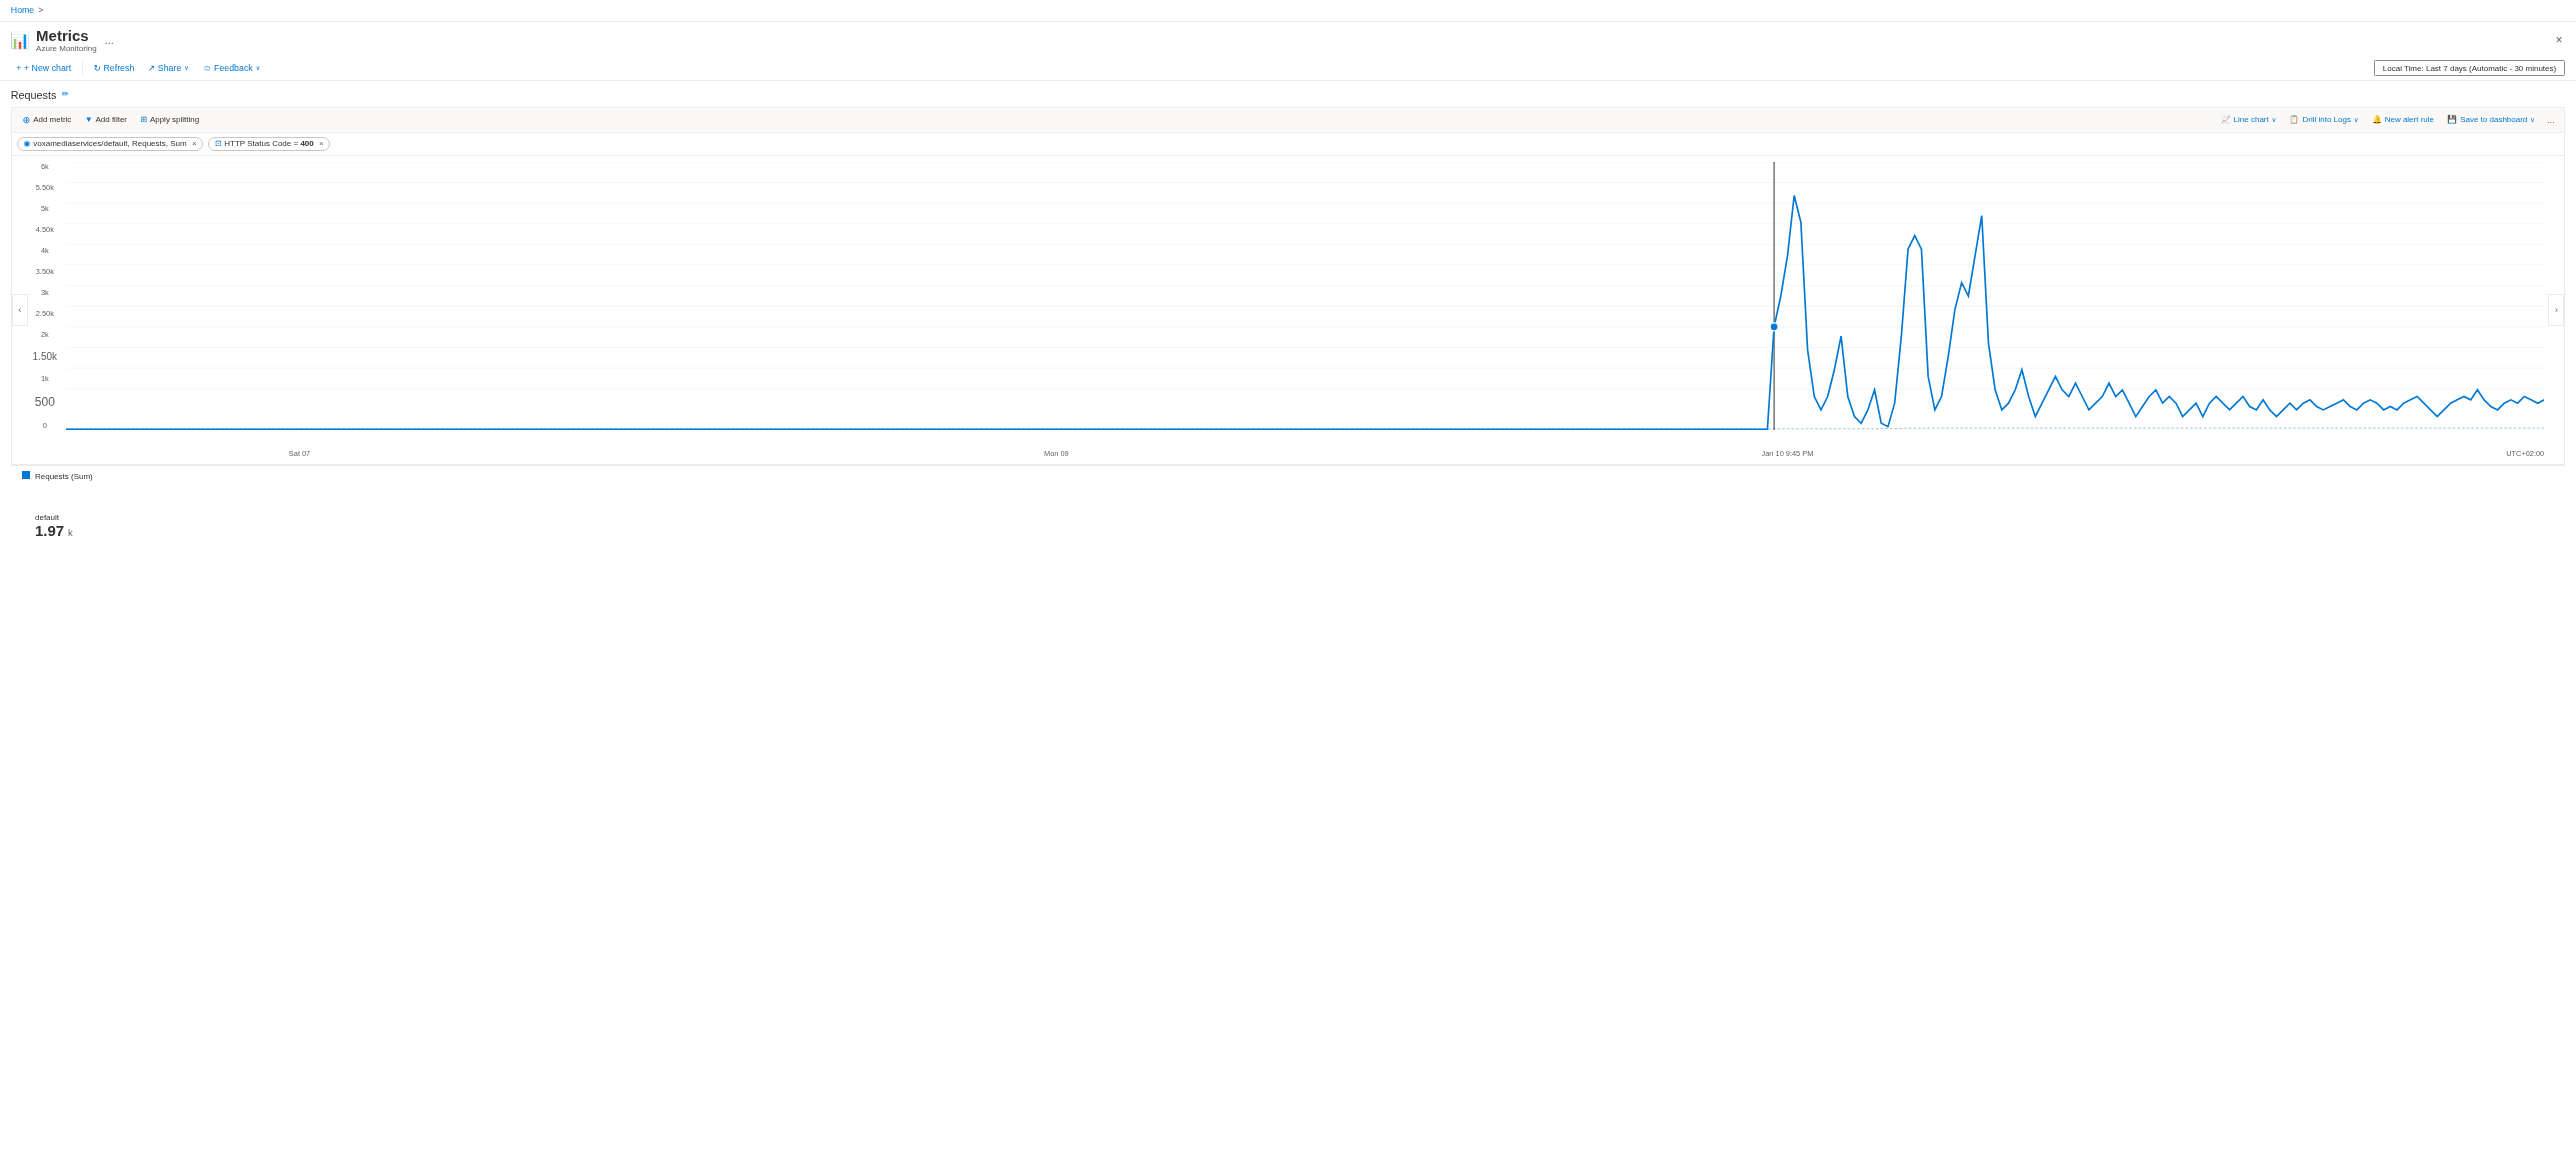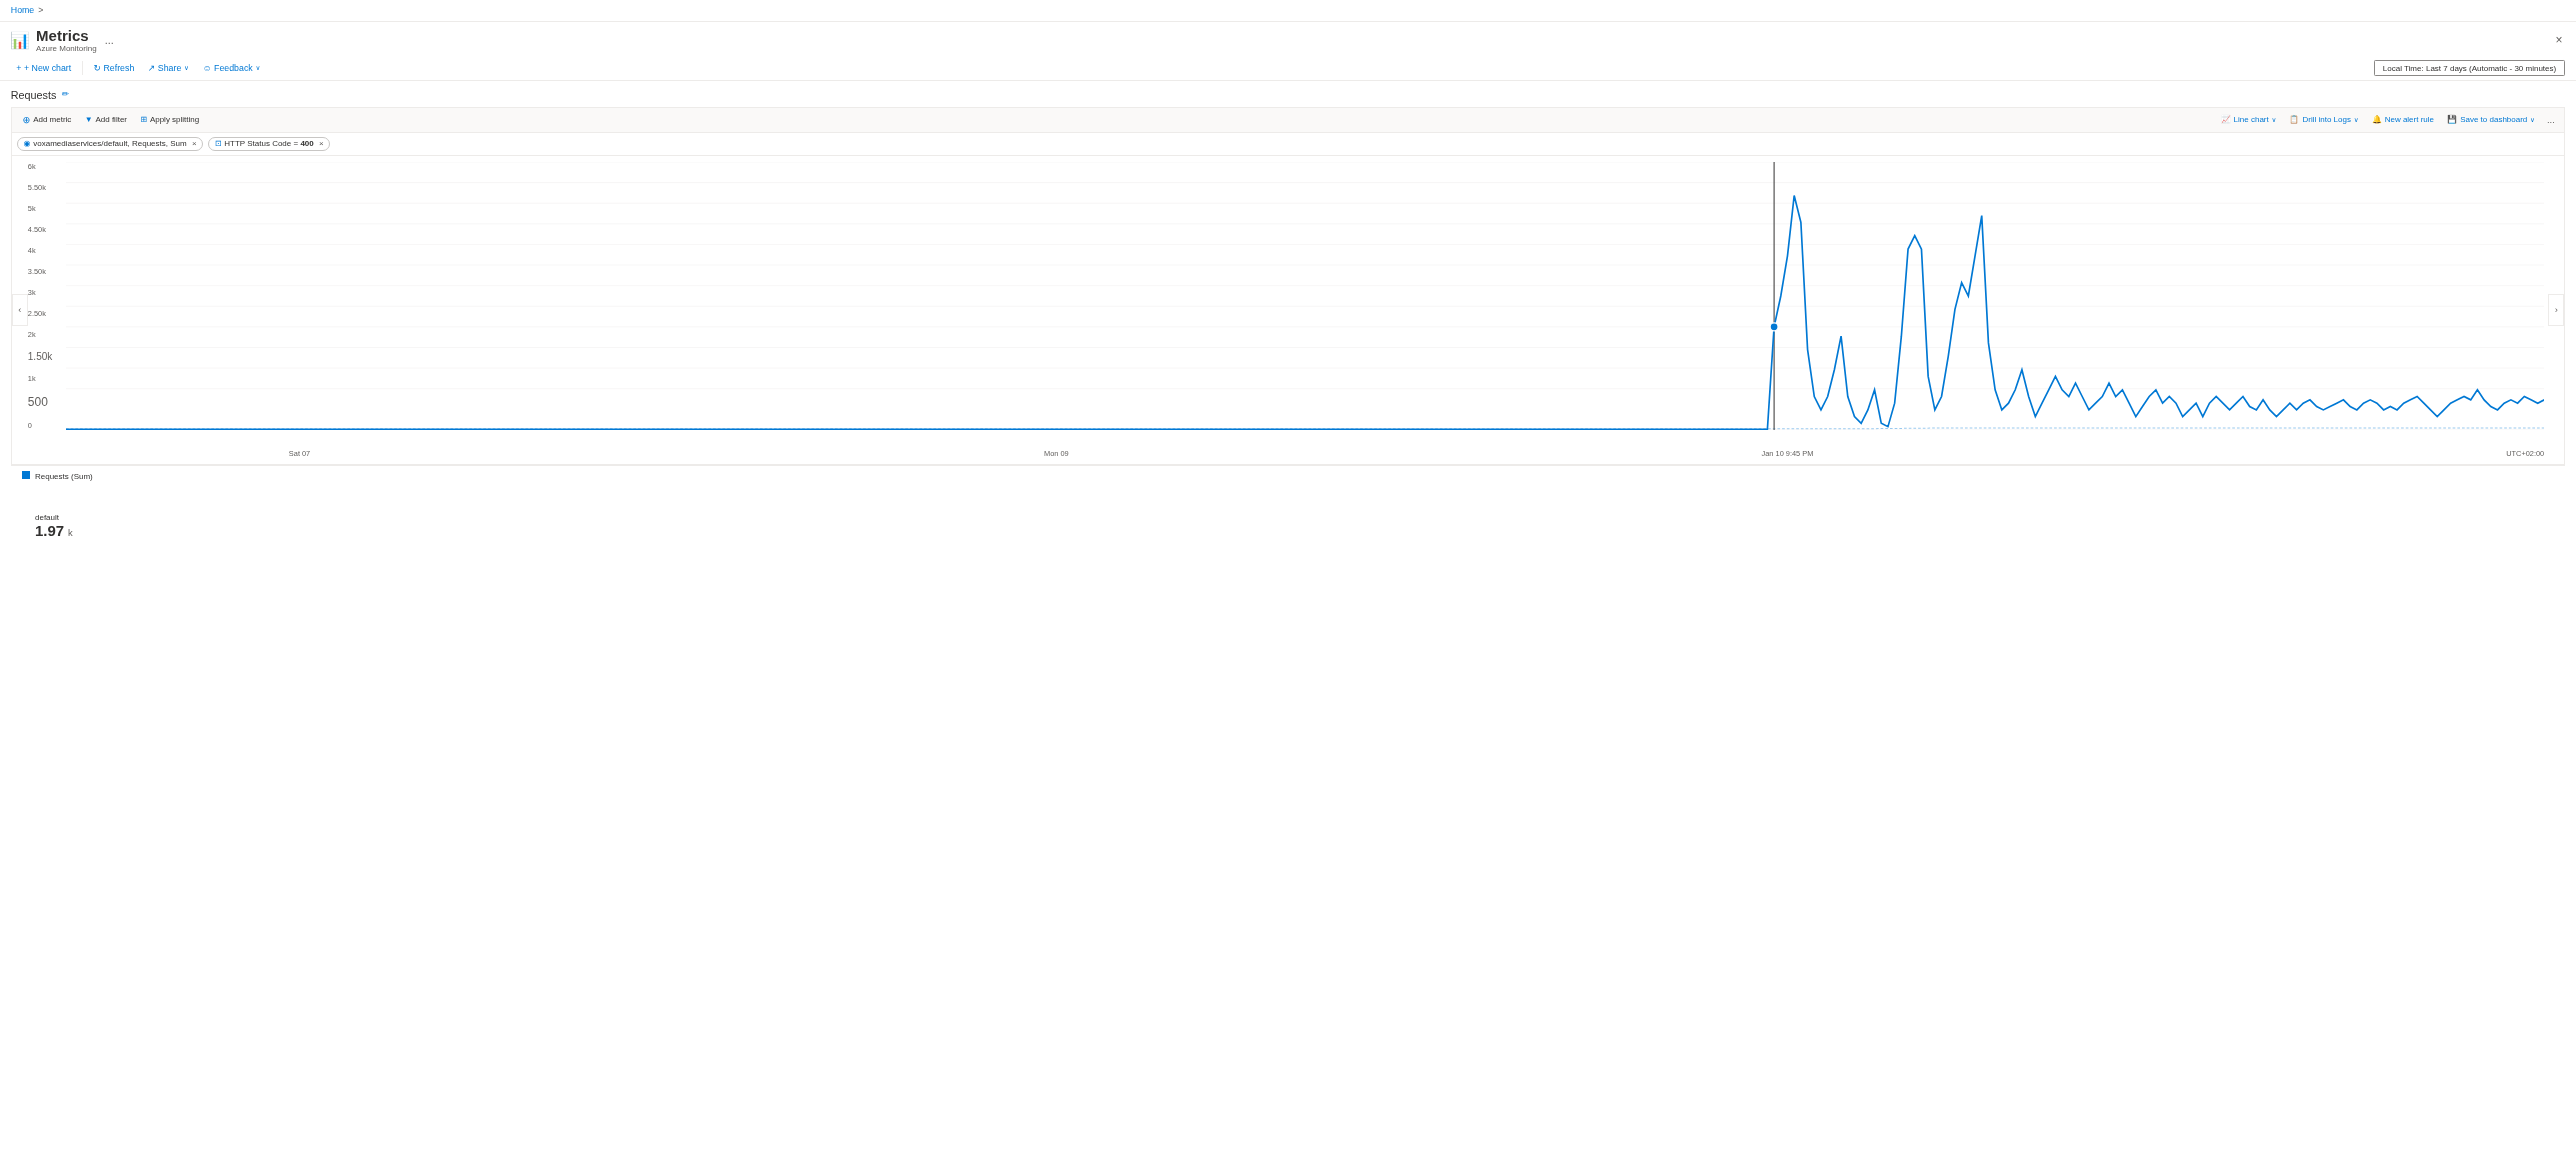--- a/index.html
+++ b/index.html
@@ -150,21 +150,21 @@
 
   <div class="chart-container" style="position:relative;">
 
     <button class="nav-arrow nav-arrow-left">
       <span>‹</span>
     </button>
     <button class="nav-arrow nav-arrow-right">
       <span>›</span>
     </button>
 
-    <div style="position:absolute;left:16px;top:6.7px;bottom:34px;display:flex;flex-direction:column;justify-content:space-between;align-items:flex-start;width:34px;">
+    <div style="position:absolute;left:16px;top:6.7px;bottom:34px;display:flex;flex-direction:column;justify-content:space-between;align-items:center;width:34px;">
       <span style="font-size:7.4px;color:#605e5c;">6k</span>
       <span style="font-size:7.4px;color:#605e5c;">5.50k</span>
       <span style="font-size:7.4px;color:#605e5c;">5k</span>
       <span style="font-size:7.4px;color:#605e5c;">4.50k</span>
       <span style="font-size:7.4px;color:#605e5c;">4k</span>
       <span style="font-size:7.4px;color:#605e5c;">3.50k</span>
       <span style="font-size:7.4px;color:#605e5c;">3k</span>
       <span style="font-size:7.4px;color:#605e5c;">2.50k</span>
       <span style="font-size:7.4px;color:#605e5c;">2k</span>
       <span style="font-size:10px;color:#605e5c;">1.50k</span>

